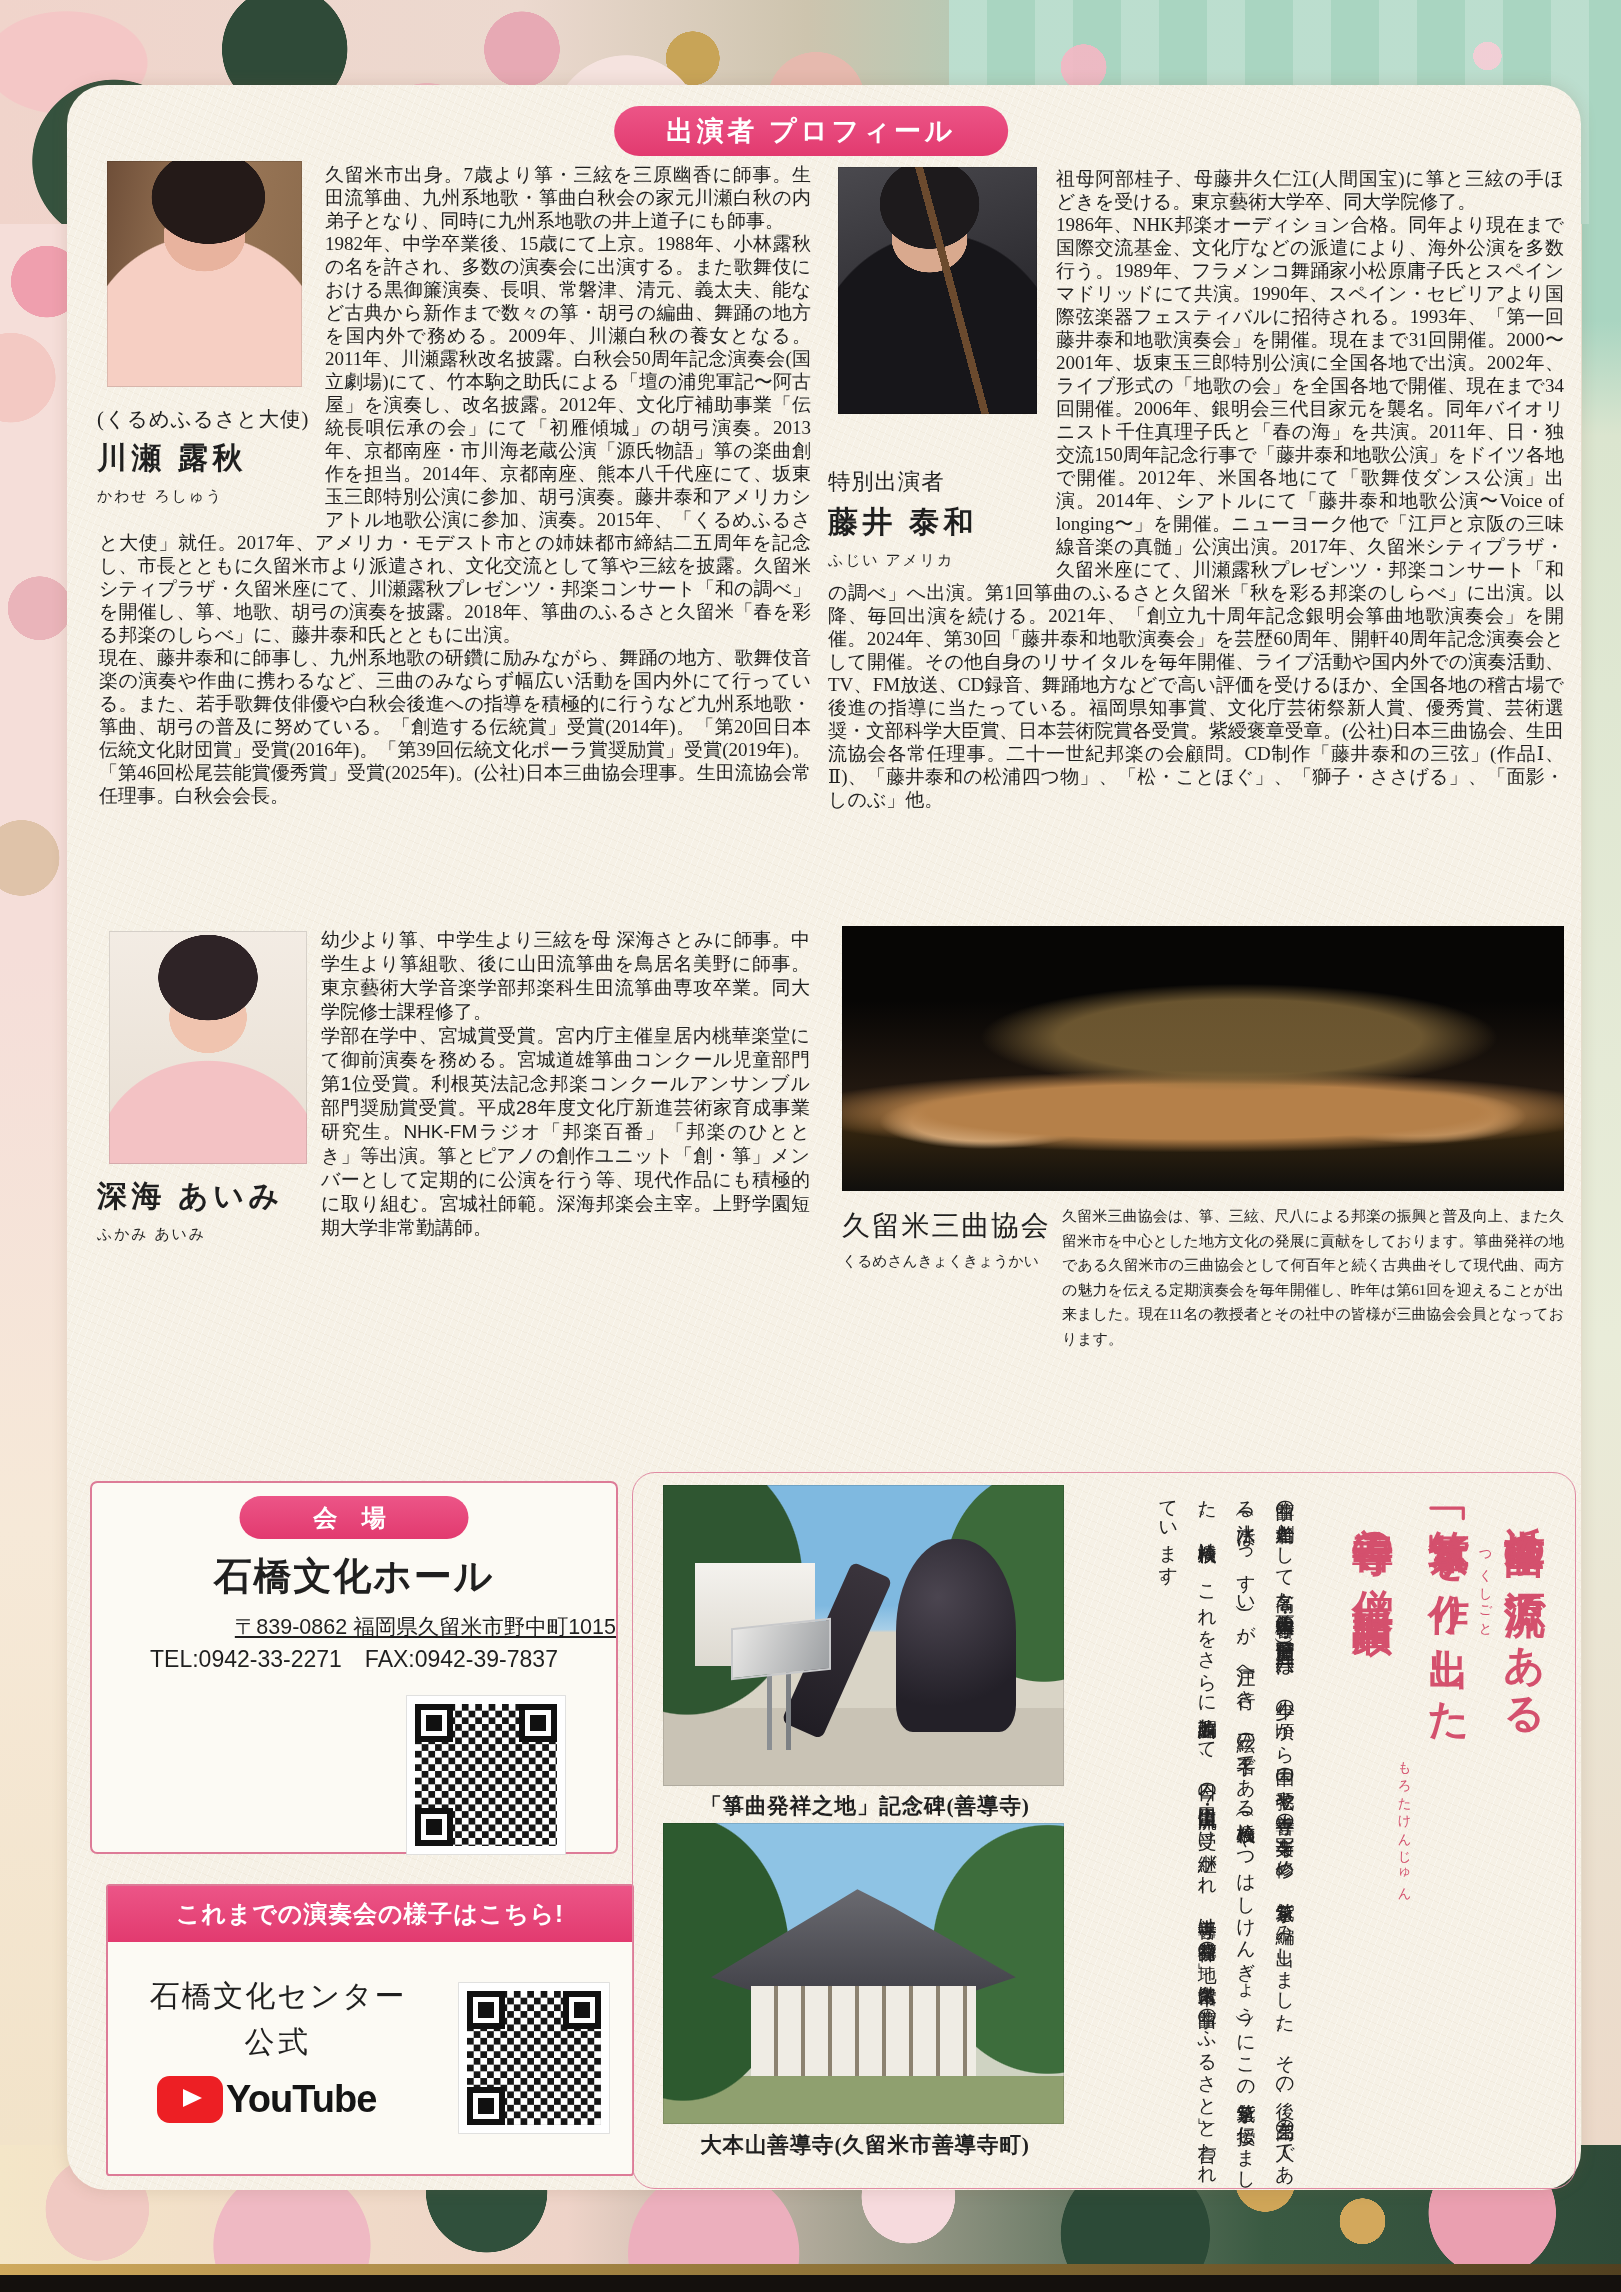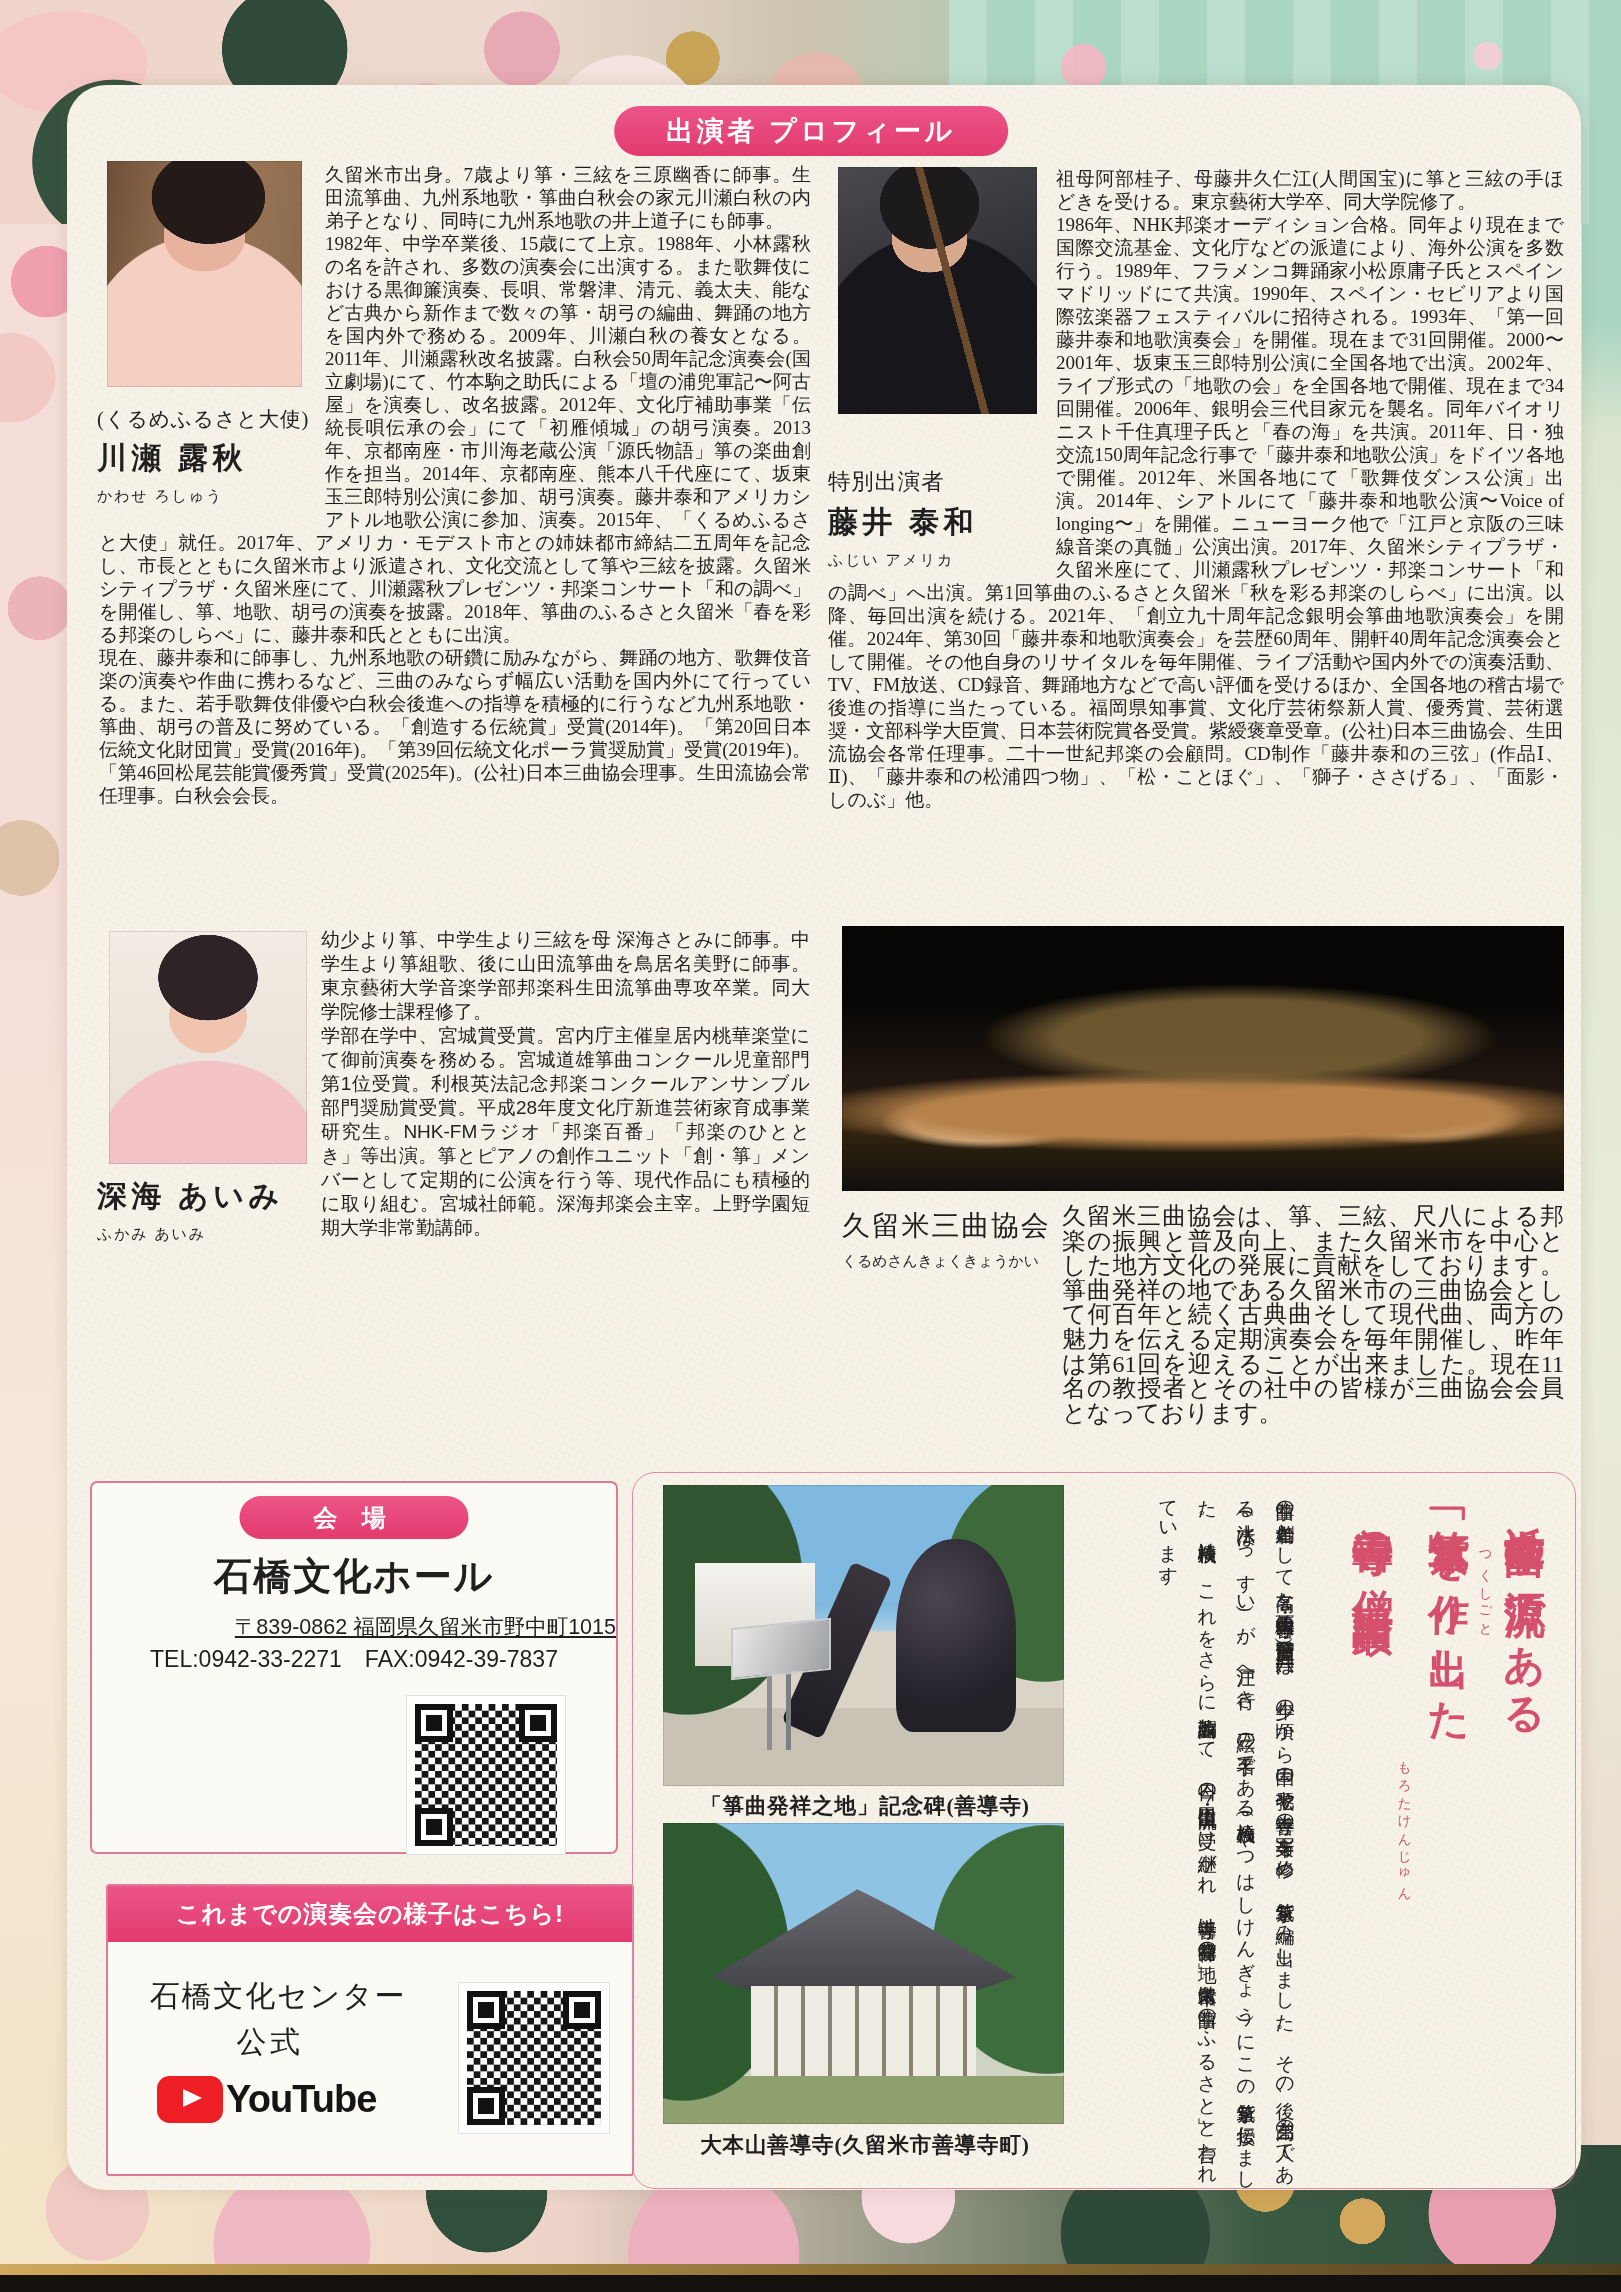--- a/index.html
+++ b/index.html
@@ -136,21 +136,21 @@
     clip-path:polygon(48% 0,60% 18%,100% 86%,86% 100%,14% 100%,0 86%,38% 18%);}
   .temple-wall{left:22%;top:54%;width:56%;height:30%;
     background:repeating-linear-gradient(90deg,#efece4 0 23px,#8c8270 23px 27px),#efece4;}
 
   
   .photo-cap{font-size:21.5px;font-weight:bold;text-align:center;letter-spacing:0.9px;}
 
   
   .assoc-name{font-size:28px;font-weight:normal;letter-spacing:1.8px;}
   .assoc-kana{font-size:14.8px;margin-top:7.2px;font-family:"Liberation Sans","DejaVu Sans",sans-serif;}
-  .assoc-text{font-size:24px;line-height:24.6px;text-align:justify;white-space:pre-line;}
+  .assoc-text{font-size:15px;line-height:24.6px;text-align:justify;white-space:pre-line;}
 
   
   .pbox{background:#fcfaf4;border:2.7px solid #dd7b97;}
   .venue-box{left:90px;top:1481px;width:524px;height:369px;border-radius:7.2px;}
   .venue-box .pill{position:absolute;left:50%;transform:translateX(-50%);top:12.5px;width:229px;height:43px;
     border-radius:21.5px;background:linear-gradient(#ec5587,#e23a6f);color:#fff;
     font-family:"Liberation Sans","DejaVu Sans",sans-serif;font-size:24px;font-weight:bold;
     letter-spacing:9px;text-align:center;line-height:43px;}
   .venue-name{position:absolute;left:0;top:68px;width:100%;text-align:center;
     font-family:"Liberation Sans","DejaVu Sans",sans-serif;font-size:38px;font-weight:bold;letter-spacing:1.8px;}
@@ -162,21 +162,21 @@
     background:linear-gradient(#ec5587,#e23a6f);
     clip-path:polygon(0 0,80% 0,100% 50%,80% 100%,0 100%);
     color:#fff;font-family:"Liberation Sans","DejaVu Sans",sans-serif;font-size:21.5px;font-weight:bold;
     line-height:1.4;padding:10.7px 0 0 18px;box-sizing:border-box;white-space:pre-line;}
   .yt-box{left:90px;top:1884px;width:524px;height:288px;border-radius:3.6px;margin-left:16px;}
   .yt-header{position:absolute;left:0;top:0;width:100%;height:56px;background:linear-gradient(#ec5587,#e23a6f);
     color:#fff;font-family:"Liberation Sans","DejaVu Sans",sans-serif;font-size:24px;font-weight:bold;
     text-align:center;line-height:56px;letter-spacing:0.9px;}
   .yt-org{position:absolute;left:9px;top:90px;width:322px;text-align:center;
     font-family:"Liberation Sans","DejaVu Sans",sans-serif;font-size:30px;letter-spacing:1.8px;}
-  .yt-official{position:absolute;left:1px;top:136px;width:322px;text-align:center;
+  .yt-official{position:absolute;left:9px;top:136px;width:322px;text-align:center;
     font-family:"Liberation Sans","DejaVu Sans",sans-serif;font-size:30px;letter-spacing:3.6px;}
   .yt-logo-row{position:absolute;left:49px;top:190px;width:251px;display:flex;align-items:center;gap:3px;}
   .yt-badge{width:66px;height:47px;background:#ed1f24;border-radius:12.5px;position:relative;flex:0 0 auto;}
   .yt-badge::after{content:"";position:absolute;left:26px;top:13.4px;border-left:19.7px solid #fff;
     border-top:9.9px solid transparent;border-bottom:9.9px solid transparent;}
   .yt-word{font-family:"Liberation Sans","DejaVu Sans",sans-serif;font-size:38px;font-weight:bold;color:#151515;letter-spacing:-0.9px;}
 
   
   .qr{background:#fff;position:absolute;box-shadow:0 0 0 0.9px #ddd;}
   .qr-pat{position:absolute;inset:8px;

